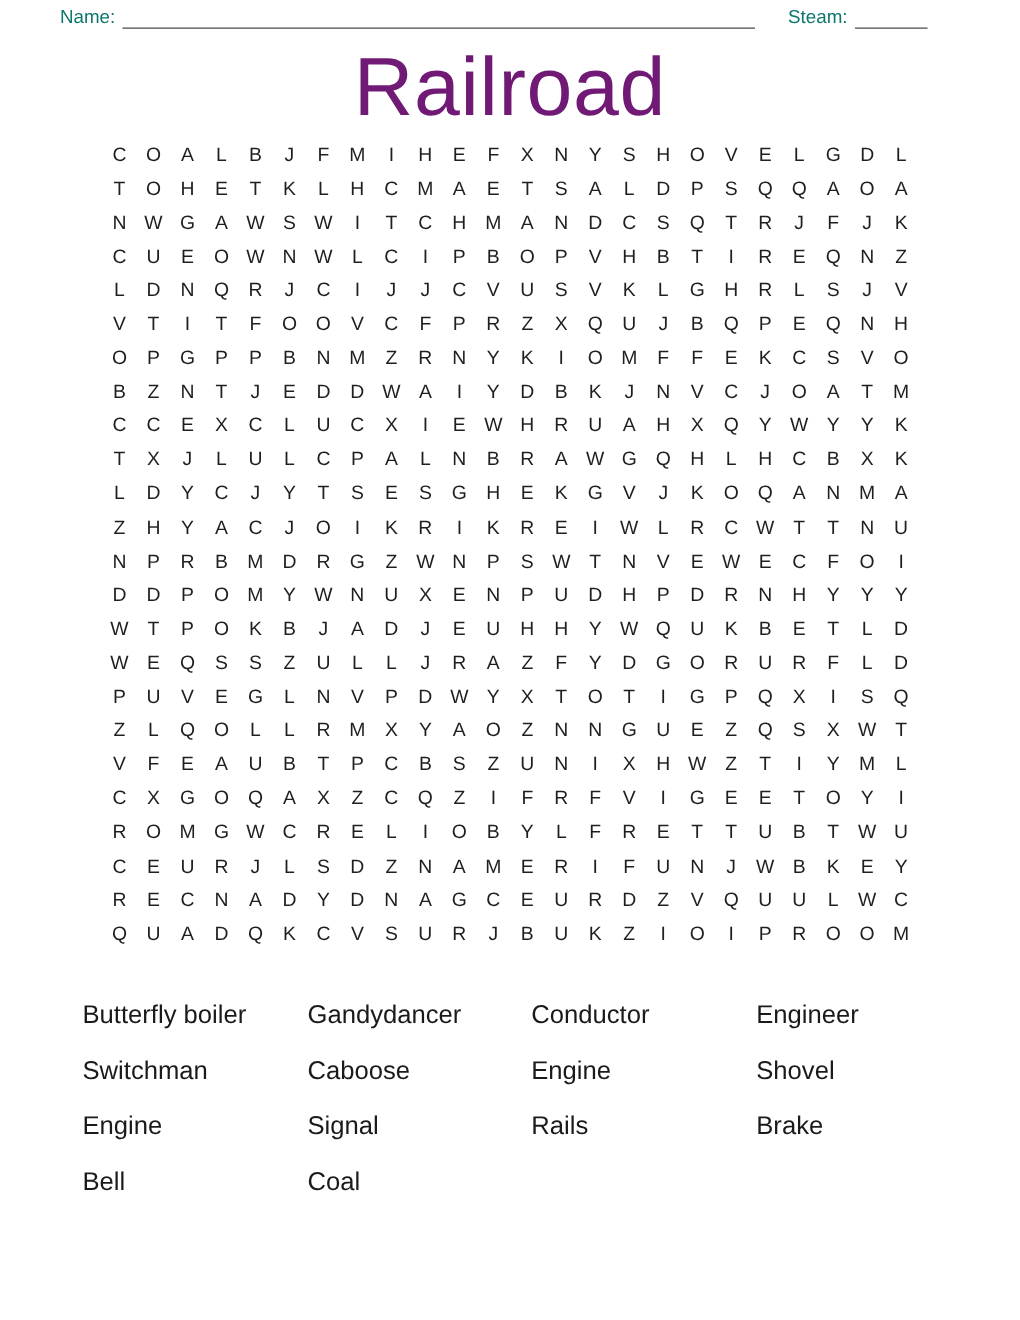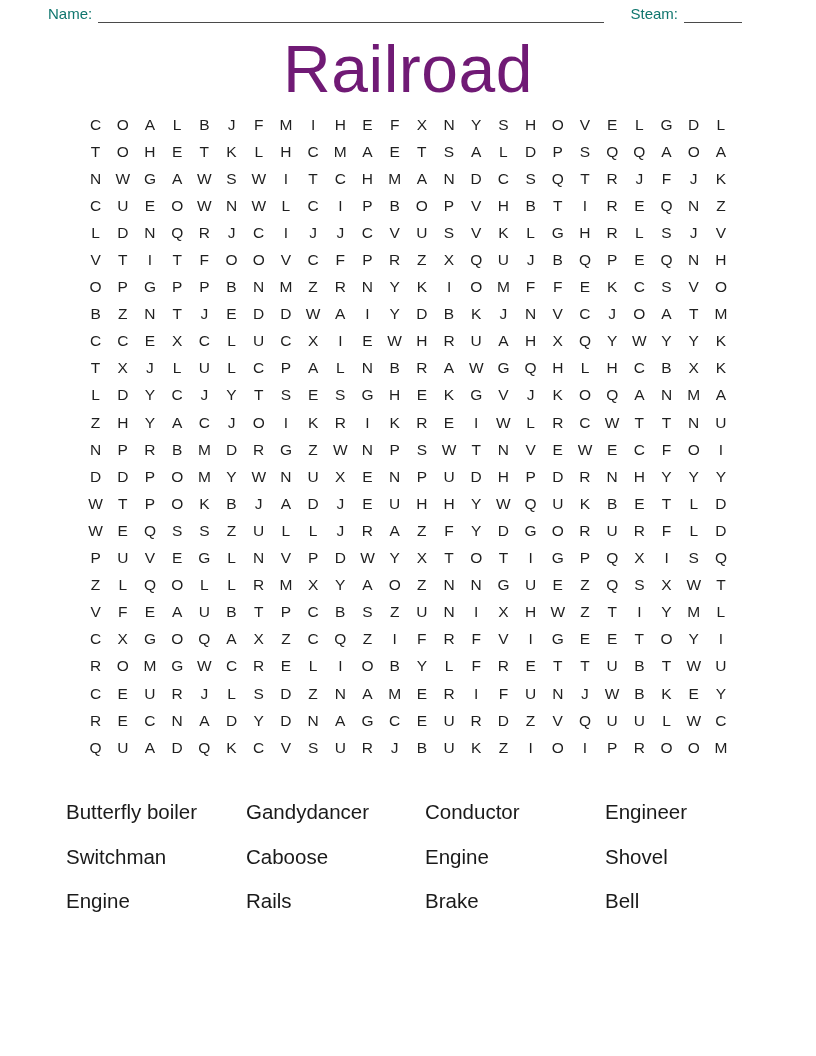--- a/index.html
+++ b/index.html
@@ -676,16 +676,18 @@
 <div class="words">
     <div class="word">Butterfly boiler</div>
     <div class="word">Gandydancer</div>
     <div class="word">Conductor</div>
     <div class="word">Engineer</div>
     <div class="word">Switchman</div>
     <div class="word">Caboose</div>
     <div class="word">Engine</div>
     <div class="word">Shovel</div>
     <div class="word">Engine</div>
+    <div class="word">Signal</div>
     <div class="word">Rails</div>
     <div class="word">Brake</div>
     <div class="word">Bell</div>
+    <div class="word">Coal</div>
   </div>
 
 </body></html>

